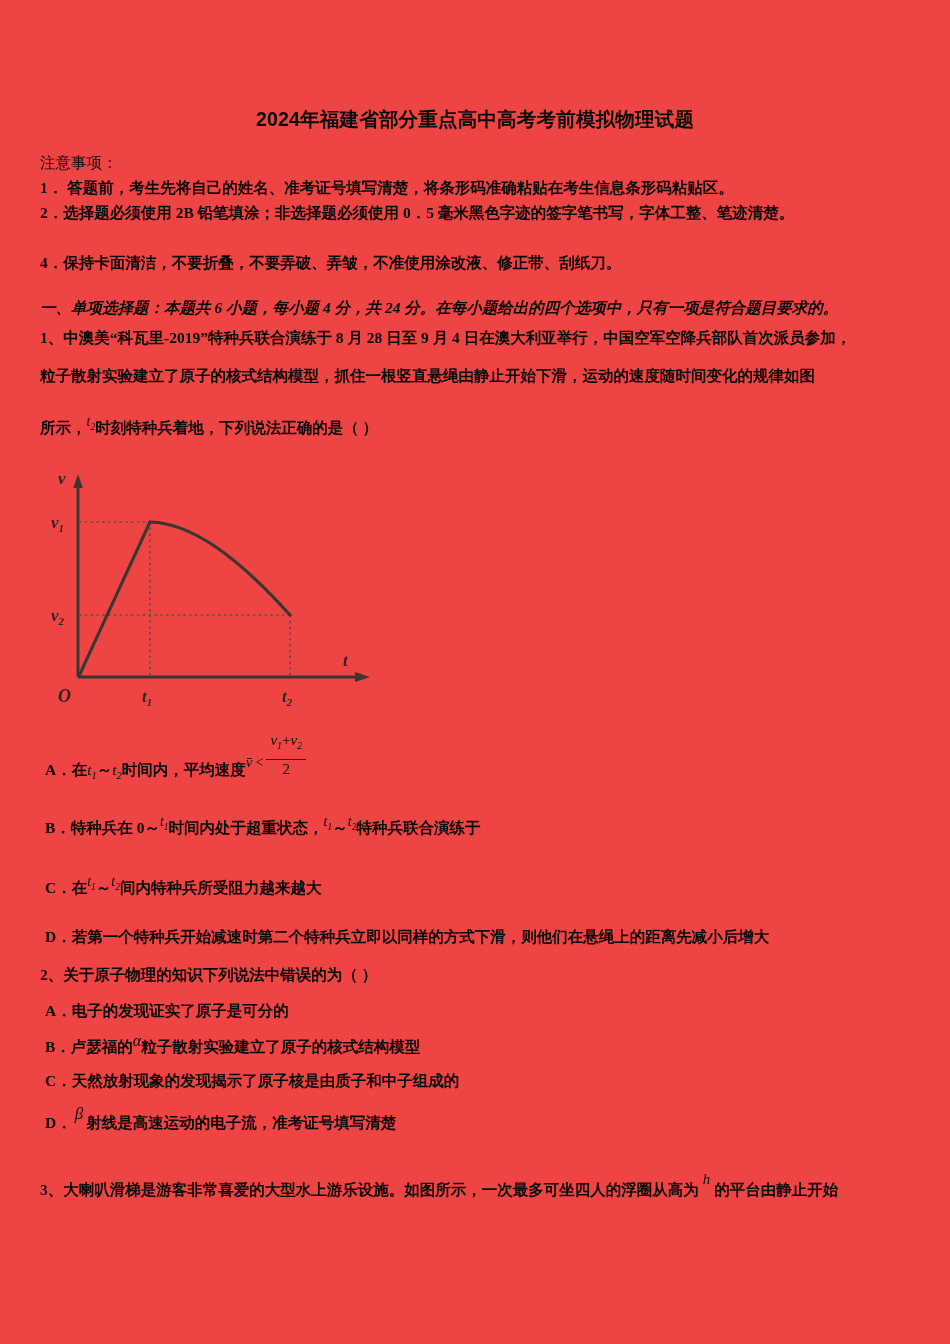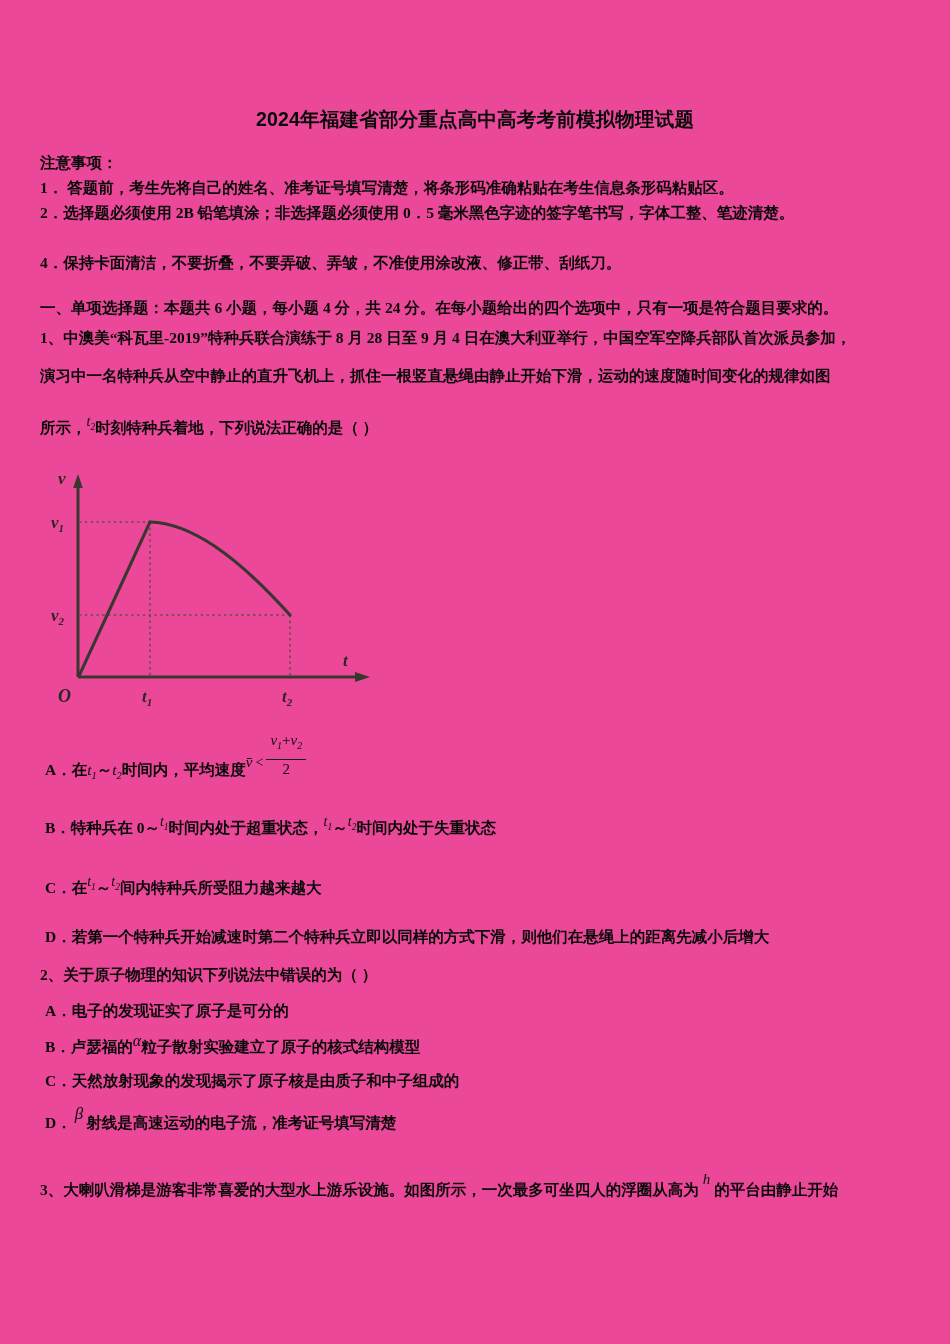--- a/index.html
+++ b/index.html
@@ -13,56 +13,57 @@
     position: relative;
     font-family: "Liberation Serif", "DejaVu Serif", serif;
     color: #0a0a0a;
     overflow: hidden;
   }
   .page {
     position: absolute;
     left: 0; top: 0;
     width: 950px;
     height: 1344px;
-    background: #ec4899;
+    background: #ef4444;
   }
   .doc-title {
     position: absolute;
     left: 0; top: 106px;
     width: 950px;
     text-align: center;
     font-size: 19.5px;
     font-weight: bold;
     letter-spacing: 0.2px;
     font-family: "Liberation Sans", "DejaVu Sans", sans-serif;
   }
   .notes-heading {
     position: absolute;
     left: 40px; top: 153px;
     font-size: 15.5px;
-    font-weight: bold;
+    font-weight: normal;
   }
   .note-line {
     position: absolute;
     left: 40px;
     font-size: 15.5px;
     font-weight: bold;
     white-space: nowrap;
   }
   .n1 { top: 178px; }
   .n2 { top: 203px; }
   .n3 { top: 228px; }
   .n4 { top: 253px; }
 
   .section-head {
     position: absolute;
     left: 40px; top: 298px;
     font-size: 15.5px;
     font-weight: bold;
     white-space: nowrap;
+    font-style: italic;
   }
   .q1-l1 {
     position: absolute;
     left: 40px; top: 328px;
     font-size: 15.5px;
     font-weight: bold;
     white-space: nowrap;
   }
   .q1-l2 {
     position: absolute;
@@ -200,21 +201,21 @@
 
   <div class="notes-heading">注意事项：</div>
   <div class="note-line n1">1． 答题前，考生先将自己的姓名、准考证号填写清楚，将条形码准确粘贴在考生信息条形码粘贴区。</div>
   <div class="note-line n2">2．选择题必须使用 2B 铅笔填涂；非选择题必须使用 0．5 毫米黑色字迹的签字笔书写，字体工整、笔迹清楚。</div>
   <div class="note-line n4">4．保持卡面清洁，不要折叠，不要弄破、弄皱，不准使用涂改液、修正带、刮纸刀。</div>
 
   <div class="section-head">一、单项选择题：本题共 6 小题，每小题 4 分，共 24 分。在每小题给出的四个选项中，只有一项是符合题目要求的。</div>
 
   <div class="q1-l1"><span>1、</span><span>中澳美“科瓦里-2019”特种兵联合演练于 8 月 28 日至 9 月 4 日在澳大利亚举行，中国空军空降兵部队首次派员参加，</span></div>
 
-  <div class="q1-l2">演习中一名特种兵从空中静止的直升飞机上，抓住一根竖直悬绳由静止开始下滑，运动的速度随时间变化的规律如图</div>
+  <div class="q1-l2">粒子散射实验建立了原子的核式结构模型，抓住一根竖直悬绳由静止开始下滑，运动的速度随时间变化的规律如图</div>
 
   <div class="q1-l3"><span>所示，</span><span class="supvar"><span>t</span><sub>2</sub></span><span>时刻特种兵着地，下列说法正确的是（      ）</span></div>
 
   <div class="figure">
     <svg width="380" height="250" viewBox="0 0 380 250" xmlns="http://www.w3.org/2000/svg">
 
       <line x1="38" y1="215" x2="38" y2="22" stroke="#3a3630" stroke-width="3"></line>
       <polygon points="38,12 33.2,26 42.8,26" fill="#3a3630"></polygon>
 
       <line x1="38" y1="215" x2="318" y2="215" stroke="#3a3630" stroke-width="3"></line>
@@ -237,21 +238,21 @@
       <text x="11" y="159" font-family="Liberation Serif, serif" font-style="italic" font-weight="bold" font-size="17" fill="#2a2620">v<tspan font-size="11" dy="4">2</tspan></text>
       <text x="18" y="240" font-family="Liberation Serif, serif" font-style="italic" font-weight="bold" font-size="18" fill="#2a2620">O</text>
       <text x="102" y="240" font-family="Liberation Serif, serif" font-style="italic" font-weight="bold" font-size="17" fill="#2a2620">t<tspan font-size="11" dy="4">1</tspan></text>
       <text x="242" y="240" font-family="Liberation Serif, serif" font-style="italic" font-weight="bold" font-size="17" fill="#2a2620">t<tspan font-size="11" dy="4">2</tspan></text>
       <text x="303" y="204" font-family="Liberation Serif, serif" font-style="italic" font-weight="bold" font-size="17" fill="#2a2620">t</text>
     </svg>
   </div>
 
   <div class="opt q1a"><span>A．</span><span>在</span><span class="inlinevar mathvar"><span>t</span><sub>1</sub></span><span>～</span><span class="inlinevar mathvar"><span>t</span><sub>2</sub></span><span>时间内，平均速度</span><span class="frac-wrap"><span class="mathvar" style="font-size:15px">v̄</span><span style="font-style:normal;padding:0 3px;font-size:14px">&lt;</span><span class="frac"><span class="num"><span>v</span><sub>1</sub><span style="font-style:normal">+</span><span>v</span><sub>2</sub></span><span class="den">2</span></span></span></div>
 
-  <div class="opt q1b"><span>B．</span><span>特种兵在 0～</span><span class="supvar"><span>t</span><sub>1</sub></span><span>时间内处于超重状态，</span><span class="supvar"><span>t</span><sub>1</sub></span><span>～</span><span class="supvar"><span>t</span><sub>2</sub></span><span>时间内处于失重状态</span></div>
+  <div class="opt q1b"><span>B．</span><span>特种兵在 0～</span><span class="supvar"><span>t</span><sub>1</sub></span><span>时间内处于超重状态，</span><span class="supvar"><span>t</span><sub>1</sub></span><span>～</span><span class="supvar"><span>t</span><sub>2</sub></span><span>特种兵联合演练于</span></div>
 
   <div class="opt q1c"><span>C．</span><span>在</span><span class="supvar"><span>t</span><sub>1</sub></span><span>～</span><span class="supvar"><span>t</span><sub>2</sub></span><span>间内特种兵所受阻力越来越大</span></div>
 
   <div class="opt q1d"><span>D．</span><span>若第一个特种兵开始减速时第二个特种兵立即以同样的方式下滑，则他们在悬绳上的距离先减小后增大</span></div>
 
   <div class="q2-head"><span>2、</span><span>关于原子物理的知识下列说法中错误的为（   ）</span></div>
 
   <div class="opt q2a"><span>A．</span><span>电子的发现证实了原子是可分的</span></div>
 
   <div class="opt q2c"><span>C．</span><span>天然放射现象的发现揭示了原子核是由质子和中子组成的</span></div>

